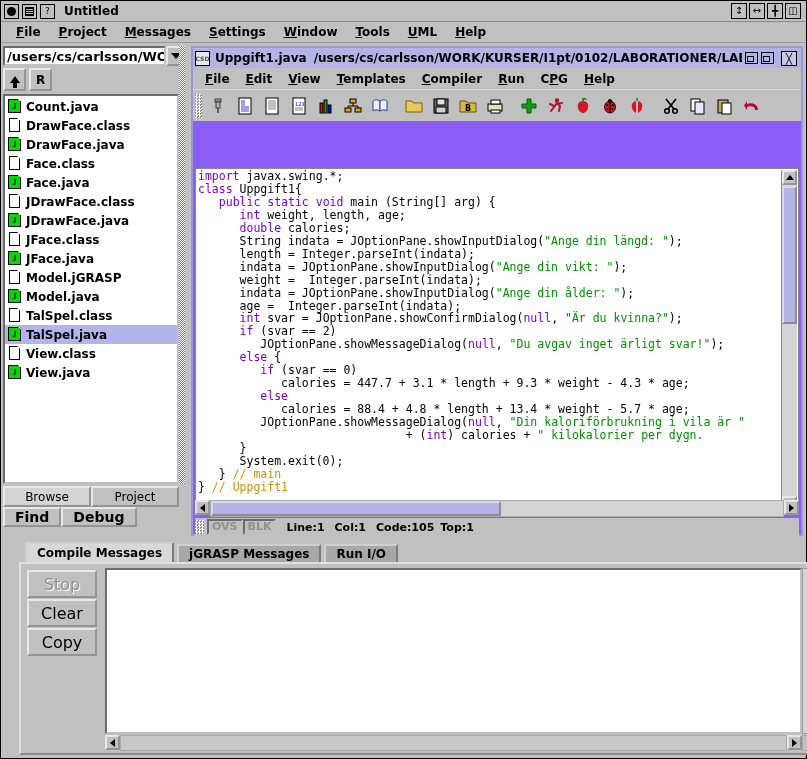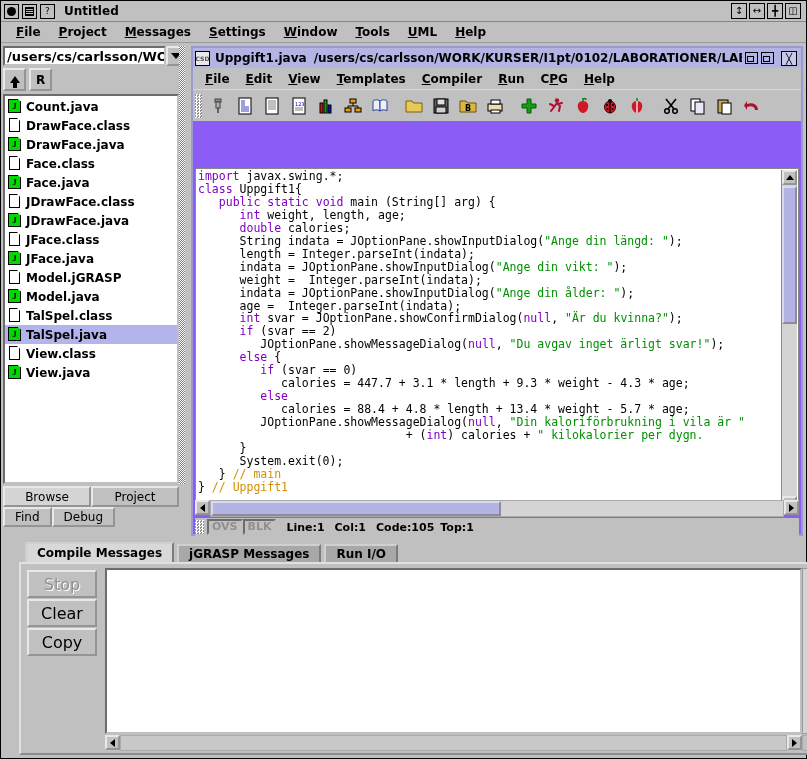--- a/index.html
+++ b/index.html
@@ -81,22 +81,22 @@
   .lpscroll{position:absolute;left:176px;top:0;width:6px;height:438px;
             background:repeating-conic-gradient(#fff 0 25%,#808080 0 50%) 0 0/2px 2px;}
 
   .tabsrow{position:absolute;left:0;top:440px;width:176px;display:flex;height:21px;}
   .btab{flex:1;background:#c0c0c0;border:2px outset #e8e8e8;box-sizing:border-box;
         display:flex;align-items:center;justify-content:center;font-size:12px;
         font-weight:normal;}
   .btab.active{background:#d4d4d4;}
   .tabsrow2{position:absolute;left:0;top:461px;width:176px;display:flex;height:20px;}
   .btab2{background:#c0c0c0;border:2px outset #e8e8e8;box-sizing:border-box;
-         display:flex;align-items:center;justify-content:center;font-size:12px;
-         font-weight:normal;padding:0 10px;}
+         display:flex;align-items:center;justify-content:center;font-size:14px;
+         font-weight:bold;padding:0 10px;}
 
   
   .editwin{position:absolute;left:190px;top:2px;width:612px;height:490px;
            background:#8b5cf6;border:2px solid #9a9ad2;box-sizing:border-box;}
   .ew-title{height:20px;background:#b4b4e4;display:flex;align-items:center;
             padding:0 2px;box-sizing:border-box;}
   .ew-icon{width:15px;height:15px;background:#e8e8e8;border:1px solid #000;
            box-sizing:border-box;font-size:6px;display:flex;align-items:center;
            justify-content:center;font-weight:bold;color:#505050;}
   .ew-name{font-size:12px;font-weight:bold;margin-left:5px;white-space:nowrap;}

